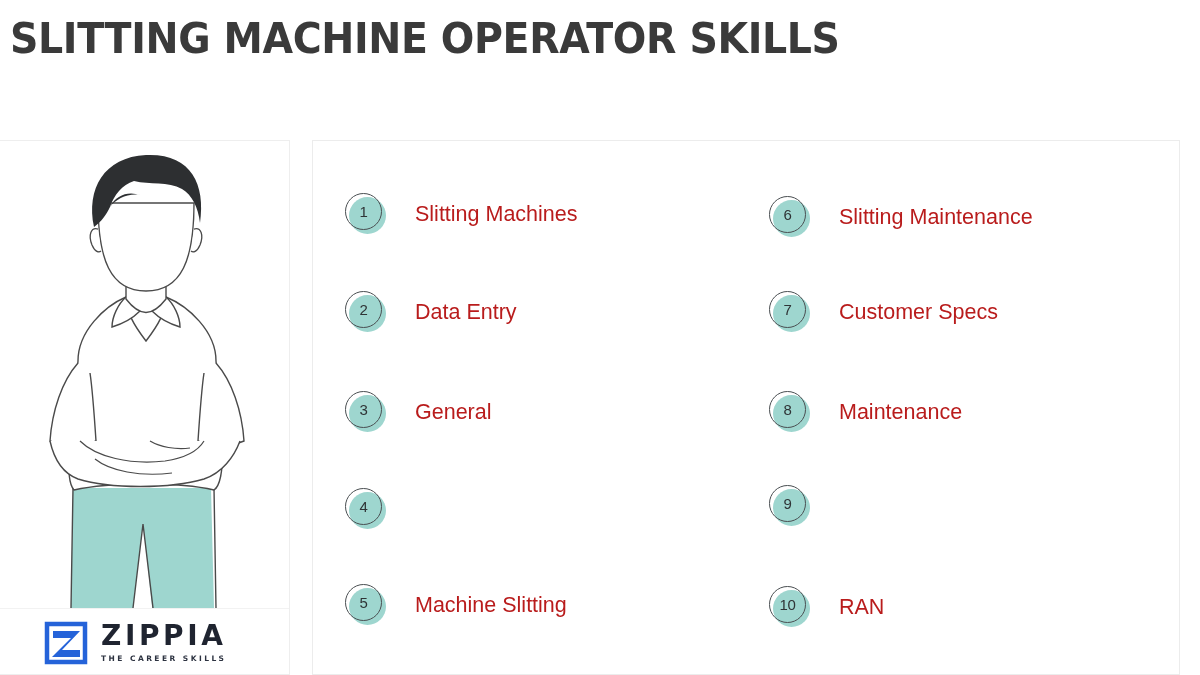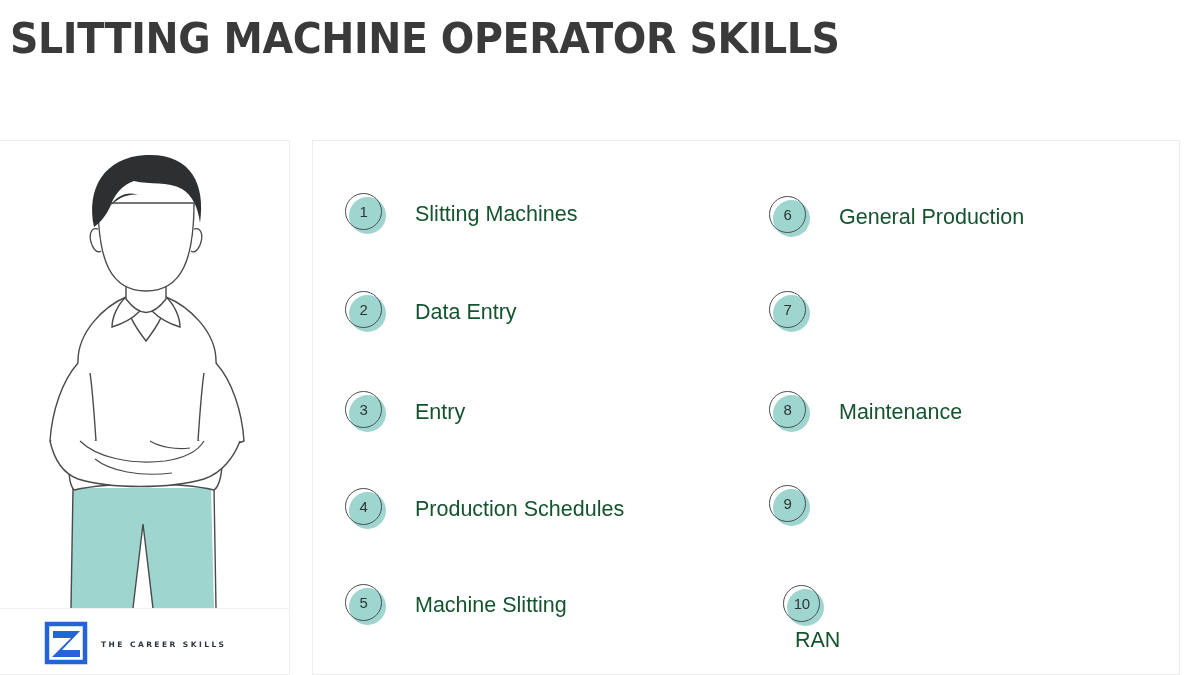--- a/index.html
+++ b/index.html
@@ -133,21 +133,21 @@
   .skill-item.i0 { top: 50px; }
   .skill-item.i1 { top: 148px; }
   .skill-item.i2 { top: 248px; }
   .skill-item.i3 { top: 345px; }
   .skill-item.i4 { top: 441px; }
 
   .skill-col.right .skill-item.i0 { top: 53px; }
   .skill-col.right .skill-item.i1 { top: 148px; }
   .skill-col.right .skill-item.i2 { top: 248px; }
   .skill-col.right .skill-item.i3 { top: 342px; }
-  .skill-col.right .skill-item.i4 { top: 443px; flex-direction: column; }
+  .skill-col.right .skill-item.i4 { top: 443px; }
 
   .badge {
     position: relative;
     width: 44px;
     height: 44px;
     flex: 0 0 44px;
   }
 
   .badge .blob {
     position: absolute;
@@ -176,21 +176,21 @@
   .badge .num {
     font-size: 15px;
     color: #2f3436;
     font-family: "Liberation Sans", sans-serif;
     letter-spacing: -0.3px;
   }
 
   .skill-label {
     margin-left: 27px;
     font-size: 21.5px;
-    color: #14532d;
+    color: #b91c1c;
     white-space: nowrap;
     font-family: "Liberation Sans", sans-serif;
   }
 </style>
 </head>
 <body>
 
 <div id="page-title">SLITTING MACHINE OPERATOR SKILLS</div>
 
 <div id="illustration-panel">
@@ -234,20 +234,21 @@
   </svg>
 
   <div id="logo-bar">
     <div id="logo-mark">
       <svg viewBox="0 0 44 44" width="44" height="44" xmlns="http://www.w3.org/2000/svg">
         <rect x="3" y="3" width="38" height="38" fill="none" stroke="#2563d9" stroke-width="4.5"></rect>
         <path d="M9 10 L36 10 L18 29 L36 29 L36 36 L8 36 L27 17 L9 17 Z" fill="#2563d9"></path>
       </svg>
     </div>
     <div id="logo-wordmark">
+      <div id="logo-name">ZIPPIA</div>
       <div id="logo-tagline">THE CAREER SKILLS</div>
     </div>
   </div>
 </div>
 
 <div id="skills-panel">
   <div class="skills-columns">
 
     <div class="skill-col left">
 
@@ -271,31 +272,30 @@
         <span class="skill-label">Data Entry</span>
       </div>
 
       <div class="skill-item c1 i2">
         <span class="badge">
           <span class="blob"></span>
           <span class="ring">
             <span class="num">3</span>
           </span>
         </span>
-        <span class="skill-label">Entry</span>
+        <span class="skill-label">General</span>
       </div>
 
       <div class="skill-item c1 i3">
         <span class="badge">
           <span class="blob"></span>
           <span class="ring">
             <span class="num">4</span>
           </span>
         </span>
-        <span class="skill-label">Production Schedules</span>
       </div>
 
       <div class="skill-item c1 i4">
         <span class="badge">
           <span class="blob"></span>
           <span class="ring">
             <span class="num">5</span>
           </span>
         </span>
         <span class="skill-label">Machine Slitting</span>
@@ -304,30 +304,31 @@
 
     <div class="skill-col right">
 
       <div class="skill-item c2 i0">
         <span class="badge">
           <span class="blob"></span>
           <span class="ring">
             <span class="num">6</span>
           </span>
         </span>
-        <span class="skill-label">General Production</span>
+        <span class="skill-label">Slitting Maintenance</span>
       </div>
 
       <div class="skill-item c2 i1">
         <span class="badge">
           <span class="blob"></span>
           <span class="ring">
             <span class="num">7</span>
           </span>
         </span>
+        <span class="skill-label">Customer Specs</span>
       </div>
 
       <div class="skill-item c2 i2">
         <span class="badge">
           <span class="blob"></span>
           <span class="ring">
             <span class="num">8</span>
           </span>
         </span>
         <span class="skill-label">Maintenance</span>

